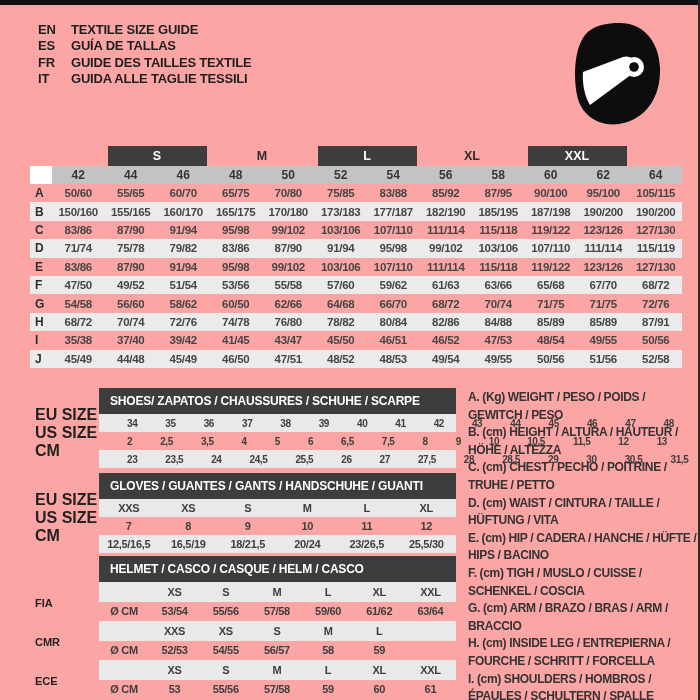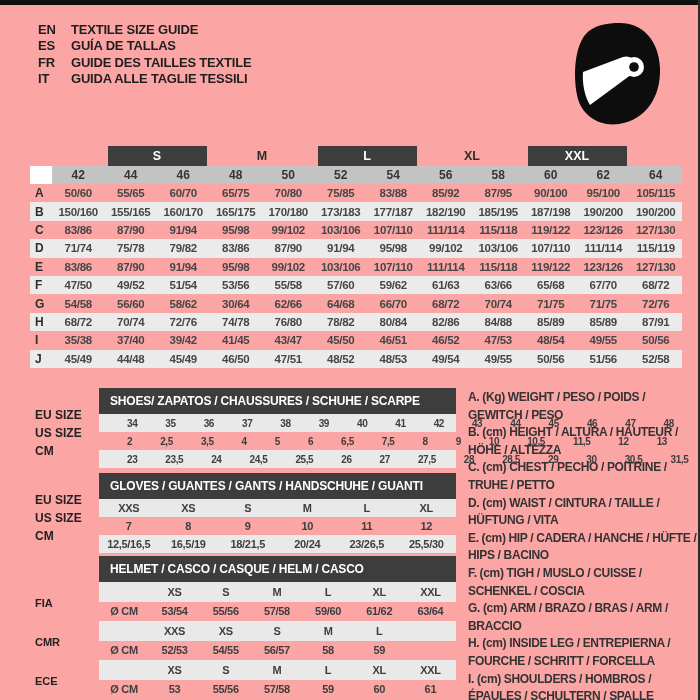--- a/index.html
+++ b/index.html
@@ -27,21 +27,21 @@
               font-size:12px;font-weight:bold;color:#353535;}
   .m-row{height:18.4px;align-items:center;}
   .m-row.stripe{background:#ebebeb;}
   .m-row-label{font-size:12px;font-weight:bold;padding-left:5px;color:#2e2e2e;}
   .m-cell{text-align:center;font-size:11.5px;font-weight:bold;letter-spacing:-0.3px;color:#464646;}
 
   
   .section{position:absolute;left:35px;display:flex;width:421px;}
   .sec-left{width:64px;flex:none;}
   .sec-spacer{height:18px;}
-  .sec-label{height:18px;display:flex;align-items:center;font-size:12px;font-weight:bold;color:#222;}
+  .sec-label{height:18px;display:flex;align-items:center;font-size:16px;font-weight:bold;color:#222;}
   .sec-body{flex:1;min-width:0;}
   .sec-header{height:26px;background:#3d3d3d;color:#fff;display:flex;align-items:center;
               padding-left:11px;font-size:12px;font-weight:bold;letter-spacing:-0.2px;}
   .sec-row{display:grid;height:18px;align-items:center;}
   .sec-row.row-gray{background:#e9e9e9;}
   .cols-15{grid-template-columns:repeat(15,1fr);}
   .cols-6{grid-template-columns:repeat(6,1fr);}
   .cols-helmet{grid-template-columns:50px repeat(6,1fr);}
   .sec-cell{text-align:center;font-size:11px;font-weight:bold;letter-spacing:-0.3px;color:#3e3e3e;}
   .cols-15 .sec-cell{font-size:10px;letter-spacing:-0.4px;padding-left:28px;}
@@ -202,21 +202,21 @@
           <div class="m-cell">63/66</div>
           <div class="m-cell">65/68</div>
           <div class="m-cell">67/70</div>
           <div class="m-cell">68/72</div>
         </div>
         <div class="m-grid m-row">
           <div class="m-row-label">G</div>
           <div class="m-cell">54/58</div>
           <div class="m-cell">56/60</div>
           <div class="m-cell">58/62</div>
-          <div class="m-cell">30/64</div>
+          <div class="m-cell">60/50</div>
           <div class="m-cell">62/66</div>
           <div class="m-cell">64/68</div>
           <div class="m-cell">66/70</div>
           <div class="m-cell">68/72</div>
           <div class="m-cell">70/74</div>
           <div class="m-cell">71/75</div>
           <div class="m-cell">71/75</div>
           <div class="m-cell">72/76</div>
         </div>
         <div class="m-grid m-row stripe">

